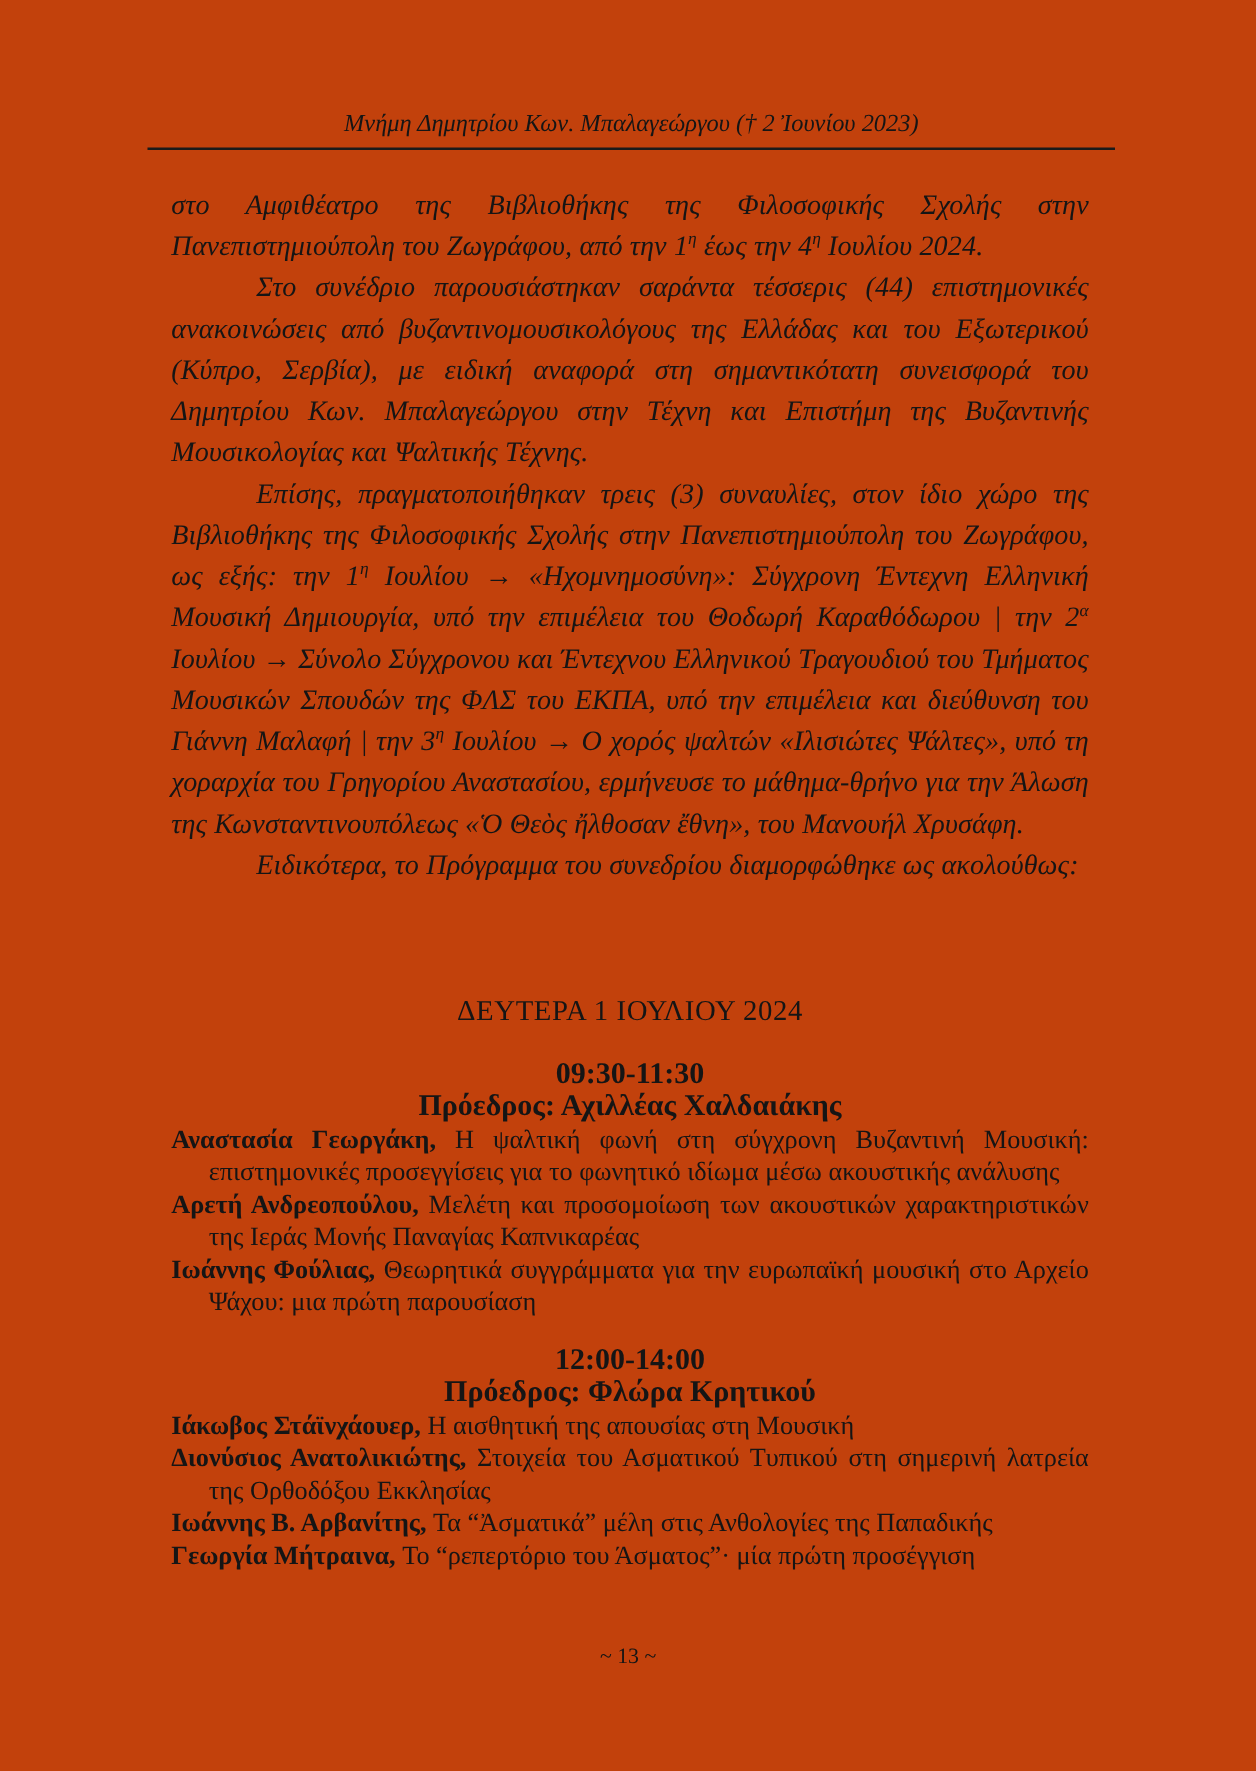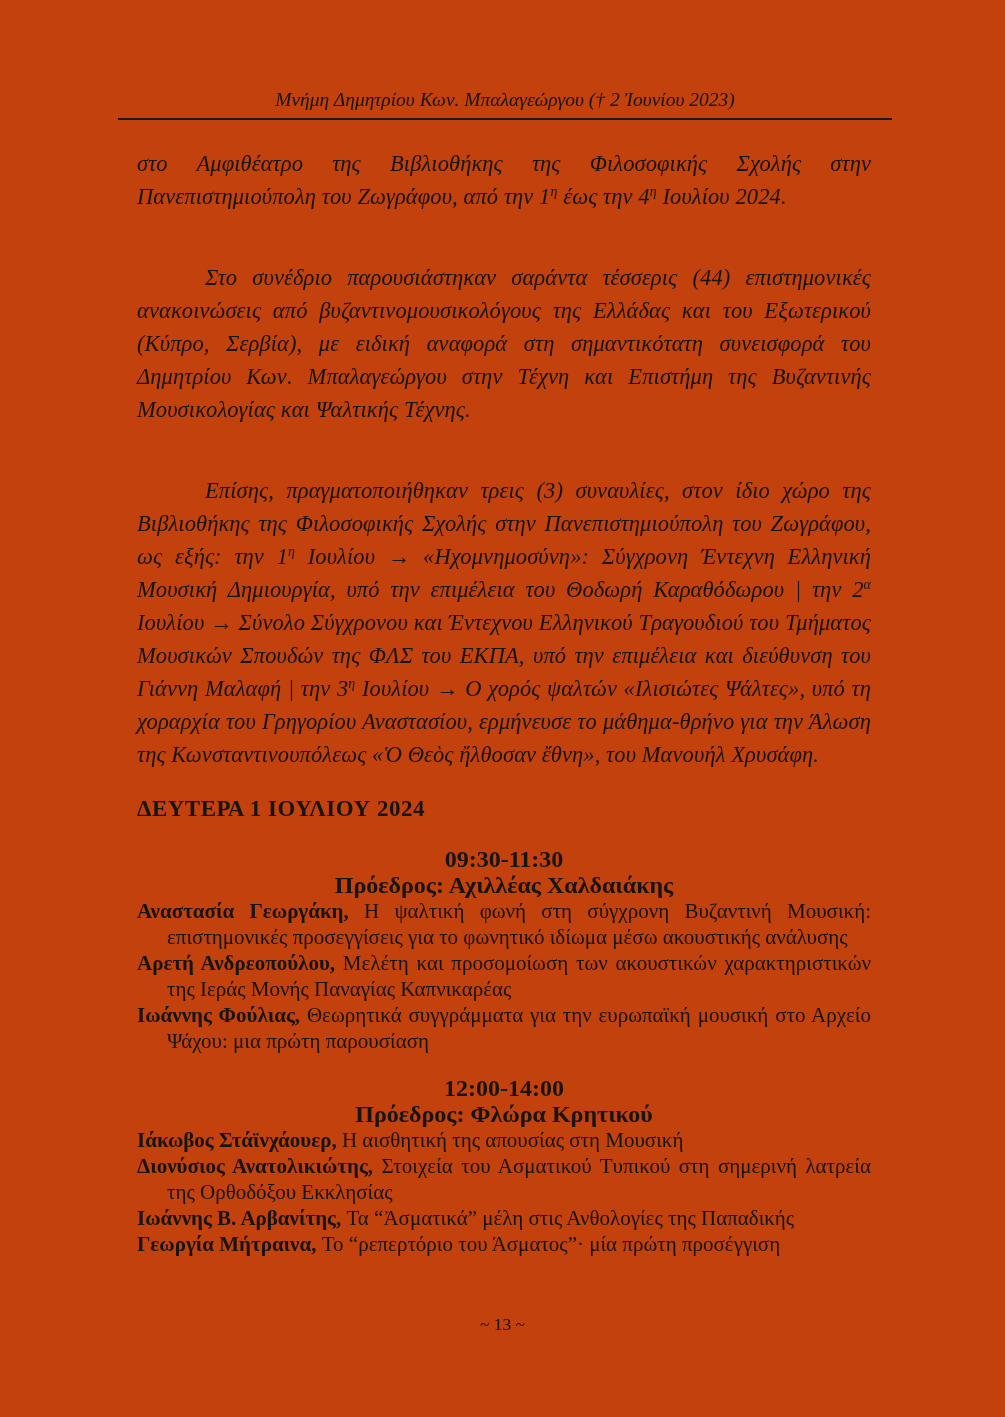--- a/index.html
+++ b/index.html
@@ -39,32 +39,32 @@
 
   .narrative { height: 637px; overflow: visible; }
   .para {
     margin: 0;
     font-style: italic;
     font-size: 22.5px;
     line-height: 33px;
     text-align: justify;
     letter-spacing: 0.1px;
   }
-  .para.indent { text-indent: 68px; margin-top: 48px; }
+  .para.indent { text-indent: 68px; }
   .para sup {
     font-size: 0.62em;
     line-height: 0;
     vertical-align: super;
   }
 
   
   .day-heading {
     margin: 9px 0 0 0;
-    text-align: left;
-    font-weight: bold;
+    text-align: center;
+    font-weight: normal;
     font-size: 23px;
     line-height: 32px;
     letter-spacing: 0.5px;
   }
   .session { margin-top: 21px; }
   .session-time, .session-chair {
     margin: 0;
     text-align: center;
     font-weight: bold;
     font-size: 24px;
@@ -96,20 +96,21 @@
 <div class="page">
 
   <div class="running-header">Μνήμη Δημητρίου Κων. Μπαλαγεώργου († 2 Ἰουνίου 2023)</div>
 
   <div class="content">
 
     <div class="narrative">
       <p class="para">στο Αμφιθέατρο της Βιβλιοθήκης της Φιλοσοφικής Σχολής στην Πανεπιστημιούπολη του Ζωγράφου, από την 1<sup>η</sup> έως την 4<sup>η</sup> Ιουλίου 2024.</p>
       <p class="para indent">Στο συνέδριο παρουσιάστηκαν σαράντα τέσσερις (44) επιστημονικές ανακοινώσεις από βυζαντινομουσικολόγους της Ελλάδας και του Εξωτερικού (Κύπρο, Σερβία), με ειδική αναφορά στη σημαντικότατη συνεισφορά του Δημητρίου Κων. Μπαλαγεώργου στην Τέχνη και Επιστήμη της Βυζαντινής Μουσικολογίας και Ψαλτικής Τέχνης.</p>
       <p class="para indent">Επίσης, πραγματοποιήθηκαν τρεις (3) συναυλίες, στον ίδιο χώρο της Βιβλιοθήκης της Φιλοσοφικής Σχολής στην Πανεπιστημιούπολη του Ζωγράφου, ως εξής: την 1<sup>η</sup> Ιουλίου →  «Ηχομνημοσύνη»: Σύγχρονη Έντεχνη Ελληνική Μουσική Δημιουργία, υπό την επιμέλεια του Θοδωρή Καραθόδωρου |  την 2<sup>α</sup> Ιουλίου → Σύνολο Σύγχρονου και Έντεχνου Ελληνικού Τραγουδιού του Τμήματος Μουσικών Σπουδών της ΦΛΣ του ΕΚΠΑ, υπό την επιμέλεια και διεύθυνση του Γιάννη Μαλαφή |  την 3<sup>η</sup> Ιουλίου →  Ο χορός ψαλτών «Ιλισιώτες Ψάλτες», υπό τη χοραρχία του Γρηγορίου Αναστασίου, ερμήνευσε το μάθημα-θρήνο για την Άλωση της Κωνσταντινουπόλεως «Ὁ Θεὸς ἤλθοσαν ἔθνη», του Μανουήλ Χρυσάφη.</p>
+      <p class="para indent">Ειδικότερα, το Πρόγραμμα του συνεδρίου διαμορφώθηκε ως ακολούθως:</p>
     </div>
 
     <div class="day-heading">ΔΕΥΤΕΡΑ 1 ΙΟΥΛΙΟΥ 2024</div>
 
     <div class="session">
       <p class="session-time">09:30-11:30</p>
       <p class="session-chair"><span>Πρόεδρος:</span> <span>Αχιλλέας Χαλδαιάκης</span></p>
       <div class="entries">
         <p class="entry"><span class="author"><span>Αναστασία Γεωργάκη</span><span>, </span></span><span class="title">Η ψαλτική φωνή στη σύγχρονη Βυζαντινή Μουσική: επιστημονικές προσεγγίσεις για το φωνητικό ιδίωμα μέσω ακουστικής ανάλυσης</span></p>
         <p class="entry"><span class="author"><span>Αρετή Ανδρεοπούλου</span><span>, </span></span><span class="title">Μελέτη και προσομοίωση των ακουστικών χαρακτηριστικών της Ιεράς Μονής Παναγίας Καπνικαρέας</span></p>

